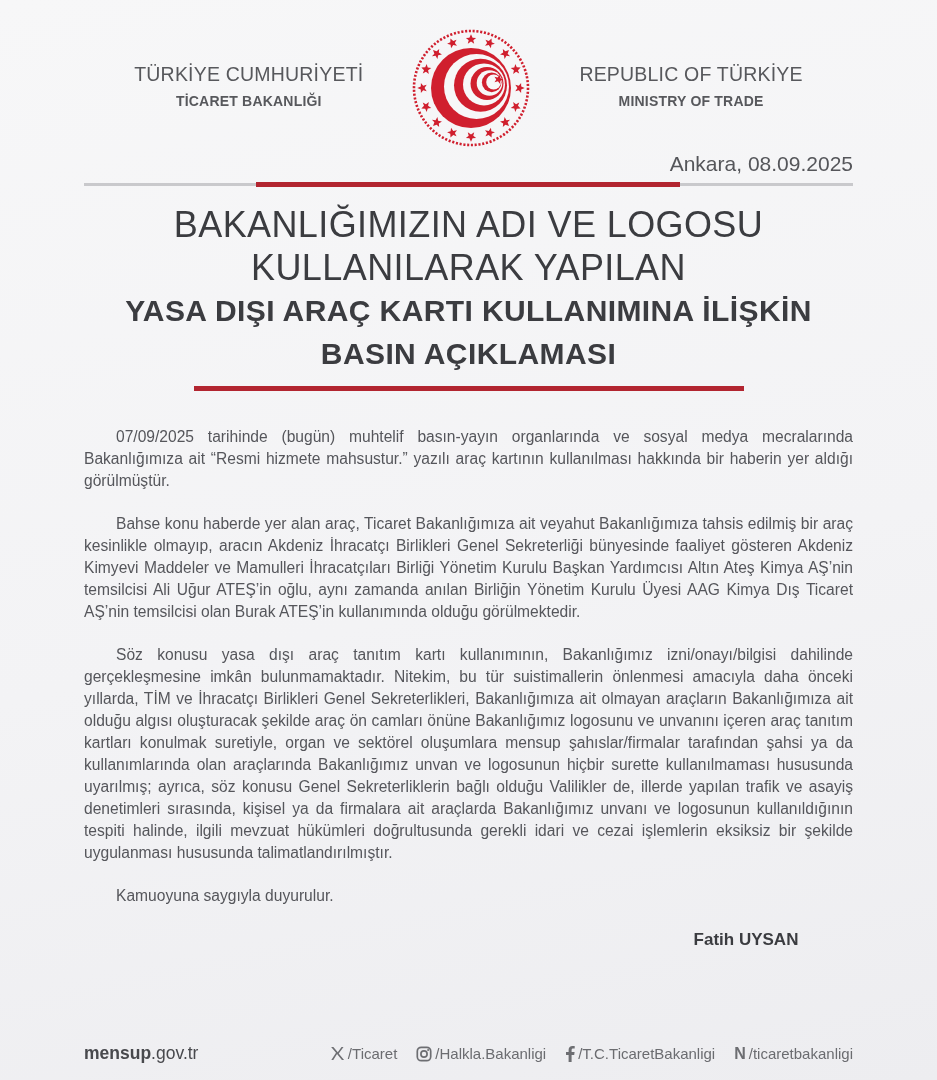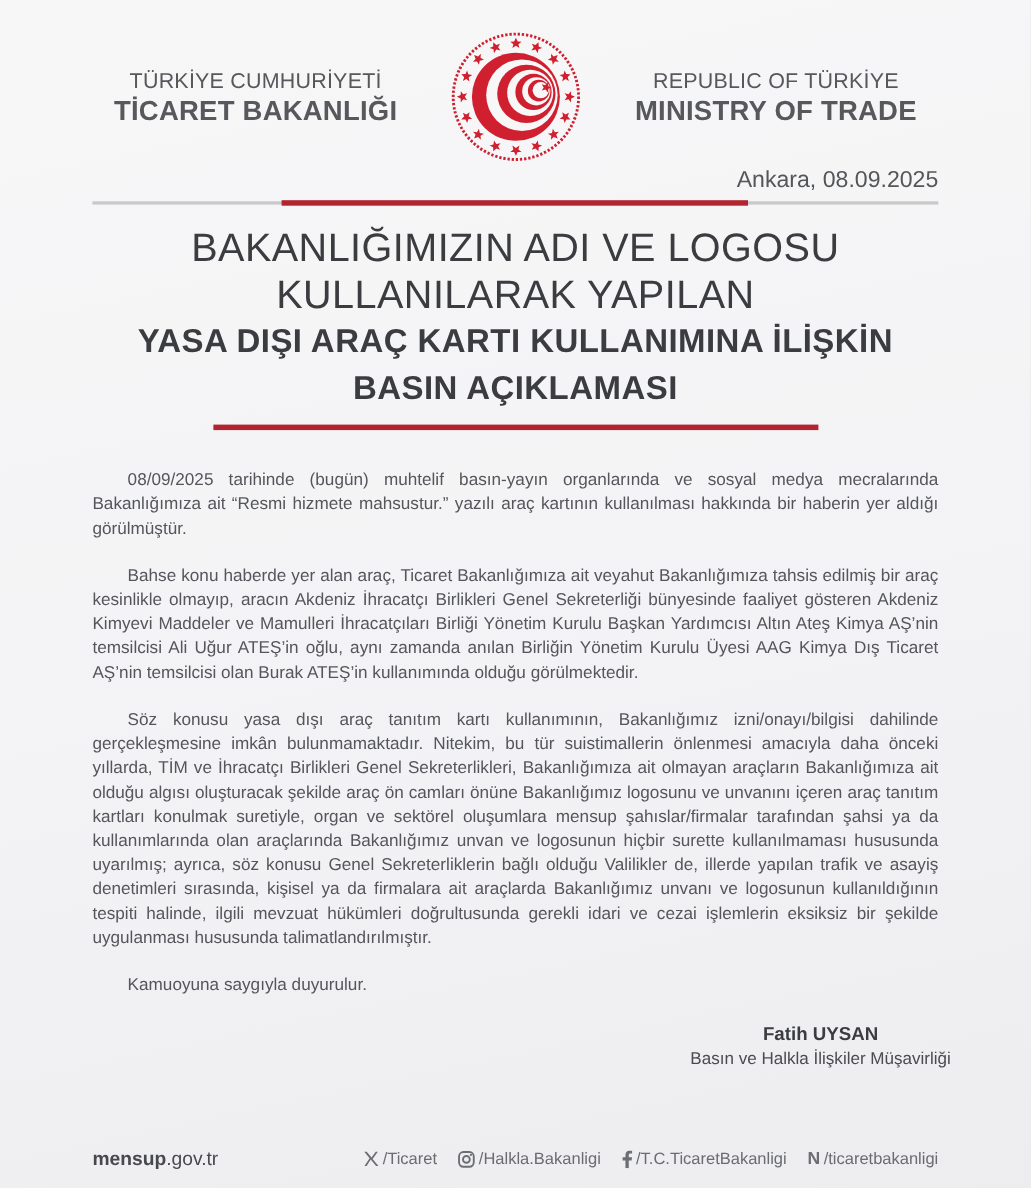--- a/index.html
+++ b/index.html
@@ -16,21 +16,21 @@
   }
   .content { padding:0 84px; }
 
   
   .masthead {
     display:flex; align-items:center; justify-content:center;
     gap:46px; padding-top:14px;margin-top:12px;
   }
   .org { text-align:center; line-height:27px; color:#57585c; letter-spacing:.2px; }
   .org .l1 { font-size:19.5px; font-weight:400; }
-  .org .l2 { font-size:25px; font-weight:700; }
+  .org .l2 { font-size:14px; font-weight:700; }
   .logo-wrap { width:124px; height:124px; flex:0 0 auto; }
 
   
   .dateline { font-size:21px; color:#55565a; margin-top:2px;text-align:right; }
   .rule { position:relative; height:3px; background:#c9c9cc; margin-top:7px; }
   .rule-red { position:absolute; top:-1px; left:172px; width:424px; height:5px; background:#b22530; }
 
   
   .title { text-align:center; margin-top:17px; color:#3b3c40; }
   .title span { display:block; line-height:43px; letter-spacing:.4px; }
@@ -128,29 +128,28 @@
 
   <h1 class="title">
     <span class="t-light">BAKANLIĞIMIZIN ADI VE LOGOSU</span>
     <span class="t-light">KULLANILARAK YAPILAN</span>
     <span class="t-bold">YASA DIŞI ARAÇ KARTI KULLANIMINA İLİŞKİN</span>
     <span class="t-bold">BASIN AÇIKLAMASI</span>
   </h1>
   <div class="title-underline"></div>
 
   <main class="body content">
-    <p>08/09/2025 tarihinde (bugün) muhtelif basın-yayın organlarında ve sosyal medya mecralarında Bakanlığımıza ait “Resmi hizmete mahsustur.” yazılı araç kartının kullanılması hakkında bir haberin yer aldığı görülmüştür.</p>
+    <p>07/09/2025 tarihinde (bugün) muhtelif basın-yayın organlarında ve sosyal medya mecralarında Bakanlığımıza ait “Resmi hizmete mahsustur.” yazılı araç kartının kullanılması hakkında bir haberin yer aldığı görülmüştür.</p>
     <p>Bahse konu haberde yer alan araç, Ticaret Bakanlığımıza ait veyahut Bakanlığımıza tahsis edilmiş bir araç kesinlikle olmayıp, aracın Akdeniz İhracatçı Birlikleri Genel Sekreterliği bünyesinde faaliyet gösteren Akdeniz Kimyevi Maddeler ve Mamulleri İhracatçıları Birliği Yönetim Kurulu Başkan Yardımcısı Altın Ateş Kimya AŞ’nin temsilcisi Ali Uğur ATEŞ’in oğlu, aynı zamanda anılan Birliğin Yönetim Kurulu Üyesi AAG Kimya Dış Ticaret AŞ’nin temsilcisi olan Burak ATEŞ’in kullanımında olduğu görülmektedir.</p>
     <p>Söz konusu yasa dışı araç tanıtım kartı kullanımının, Bakanlığımız izni/onayı/bilgisi dahilinde gerçekleşmesine imkân bulunmamaktadır. Nitekim, bu tür suistimallerin önlenmesi amacıyla daha önceki yıllarda, TİM ve İhracatçı Birlikleri Genel Sekreterlikleri, Bakanlığımıza ait olmayan araçların Bakanlığımıza ait olduğu algısı oluşturacak şekilde araç ön camları önüne Bakanlığımız logosunu ve unvanını içeren araç tanıtım kartları konulmak suretiyle, organ ve sektörel oluşumlara mensup şahıslar/firmalar tarafından şahsi ya da kullanımlarında olan araçlarında Bakanlığımız unvan ve logosunun hiçbir surette kullanılmaması hususunda uyarılmış; ayrıca, söz konusu Genel Sekreterliklerin bağlı olduğu Valilikler de, illerde yapılan trafik ve asayiş denetimleri sırasında, kişisel ya da firmalara ait araçlarda Bakanlığımız unvanı ve logosunun kullanıldığının tespiti halinde, ilgili mevzuat hükümleri doğrultusunda gerekli idari ve cezai işlemlerin eksiksiz bir şekilde uygulanması hususunda talimatlandırılmıştır.</p>
     <p class="no-justify">Kamuoyuna saygıyla duyurulur.</p>
   </main>
 
   <div class="signature">
     <div class="sig-name">Fatih UYSAN</div>
-    <div class="sig-unit">Basın ve Halkla İlişkiler Müşavirliği</div>
   </div>
 
   <footer class="footer">
     <div class="site">
       <b>mensup</b><span>.gov.tr</span>
     </div>
     <div class="social">
 
       <span class="soc">
         <svg width="15" height="15" viewBox="0 0 16 16">

